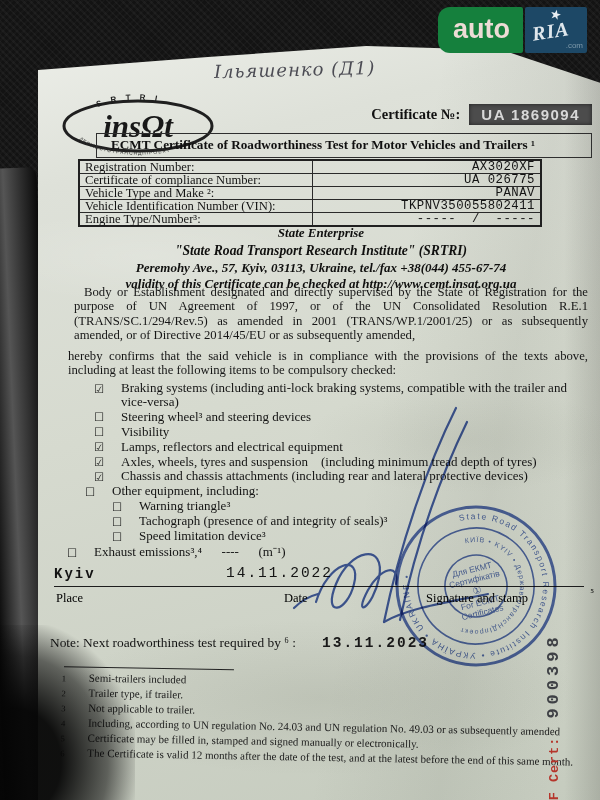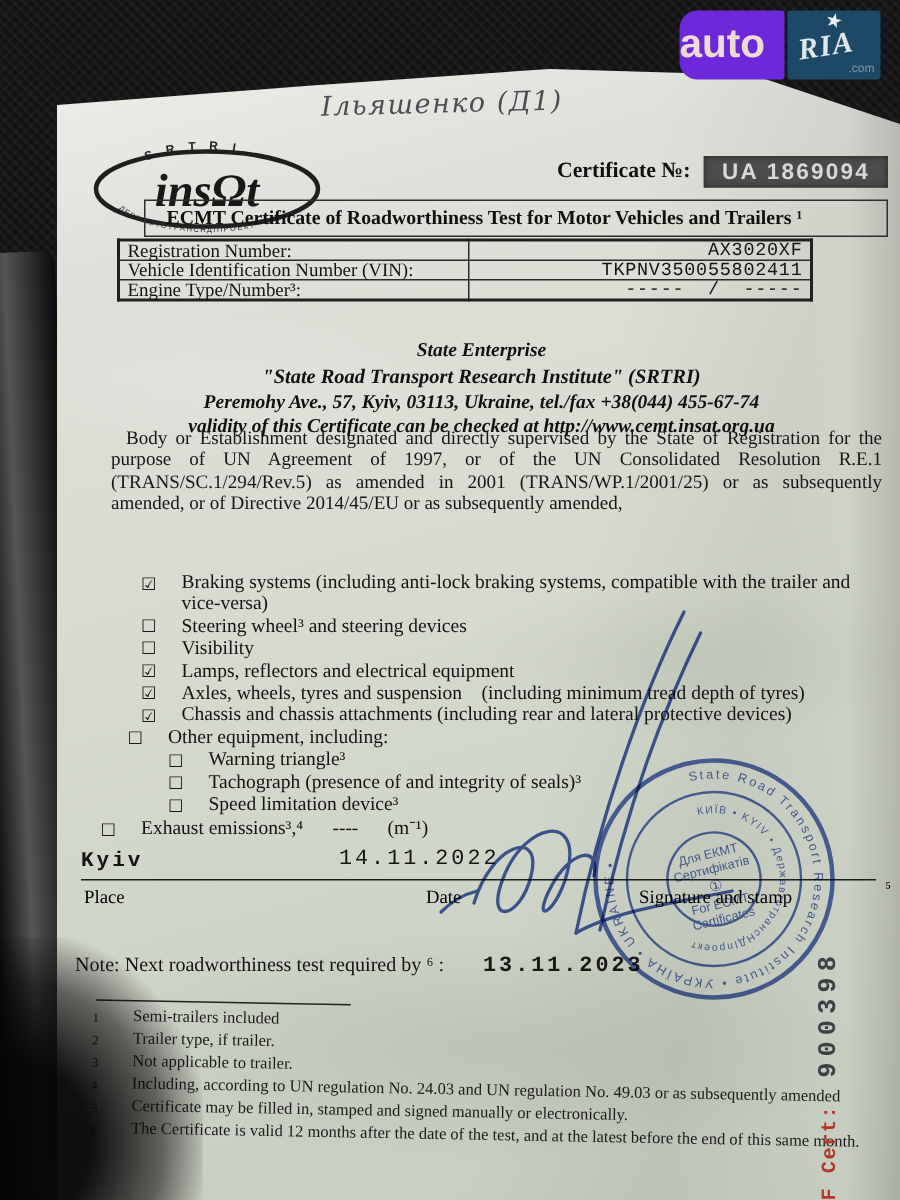--- a/index.html
+++ b/index.html
@@ -18,22 +18,22 @@
     transform:rotate(-2.4deg);border-radius:10px;
   }
   .corner-shadow{
     position:absolute;left:-45px;top:625px;width:180px;height:230px;z-index:8;
     background:radial-gradient(ellipse at 32% 60%, rgba(5,5,5,0.95) 28%, rgba(5,5,5,0.55) 55%, transparent 74%);
     pointer-events:none;
   }
   
   .wm{position:absolute;top:7px;right:13px;display:flex;z-index:30;}
   .wm-auto{
-    background:#6d28d9;color:#eddcd6;font-family:"Liberation Sans",sans-serif;
-    font-weight:bold;font-size:27px;line-height:1;padding:9px 13px 10px 0;
+    background:#15803d;color:#eddcd6;font-family:"Liberation Sans",sans-serif;
+    font-weight:bold;font-size:27px;line-height:1;padding:9px 13px 10px 15px;
     border-radius:12px 2px 2px 12px;
   }
   .wm-ria{position:relative;background:#1d4866;width:62px;margin-left:2px;border-radius:2px;}
   .wm-star{position:absolute;top:0;left:25px;color:#e9eff3;font-size:13px;transform:rotate(14deg);font-family:"DejaVu Sans",sans-serif;}
   .wm-riatext{position:absolute;top:13px;left:7px;color:#dfe7ec;font-family:"Liberation Serif",serif;font-style:italic;font-weight:bold;font-size:20px;letter-spacing:1px;transform:rotate(-9deg);}
   .wm-com{position:absolute;bottom:3px;right:4px;color:#7e99aa;font-size:8px;font-family:"Liberation Sans",sans-serif;}
   
   .paper{
     position:absolute;left:38px;top:44px;width:566px;height:760px;z-index:3;
     background:linear-gradient(165deg,#eceee8 0%,#dee1d9 16%,#d6dacf 45%,#cdd2c6 75%,#c5cbbe 100%);
@@ -159,38 +159,47 @@
 
   <div class="title-box">ECMT Certificate of Roadworthiness Test for Motor Vehicles and Trailers ¹</div>
 
   <table class="reg-table">
     <tbody>
       <tr>
         <td class="lbl">Registration Number:</td>
         <td class="val">AX3020XF</td>
       </tr>
       <tr>
+        <td class="lbl">Certificate of compliance Number:</td>
+        <td class="val">UA 026775</td>
+      </tr>
+      <tr>
+        <td class="lbl">Vehicle Type and Make ²:</td>
+        <td class="val">PANAV</td>
+      </tr>
+      <tr>
         <td class="lbl">Vehicle Identification Number (VIN):</td>
         <td class="val">TKPNV350055802411</td>
       </tr>
       <tr>
         <td class="lbl">Engine Type/Number³:</td>
         <td class="val">-----  /  -----</td>
       </tr>
     </tbody>
   </table>
 
   <div class="institute">
     <div class="l1">State Enterprise</div>
     <div class="l2">"State Road Transport Research Institute" (SRTRI)</div>
     <div class="l3">Peremohy Ave., 57,  Kyiv, 03113, Ukraine, tel./fax +38(044) 455-67-74</div>
     <div class="l4">validity of this Certificate can be checked at http://www.cemt.insat.org.ua</div>
   </div>
 
   <div class="par par1">Body or Establishment designated and directly supervised by the State of Registration for the purpose of UN Agreement of 1997, or of the UN Consolidated Resolution R.E.1 (TRANS/SC.1/294/Rev.5) as amended in 2001 (TRANS/WP.1/2001/25) or as subsequently amended, or of Directive 2014/45/EU or as subsequently amended,</div>
+  <div class="par par2">hereby confirms that the said vehicle is in compliance with the provisions of the texts above, including at least the following items to be compulsory checked:</div>
 
   <div class="checklist">
     <div class="ck main">
       <span class="mark">☑</span>
       <span class="txt">Braking systems (including anti-lock braking systems, compatible with the trailer and vice-versa)</span>
     </div>
     <div class="ck main">
       <span class="mark">☐</span>
       <span class="txt">Steering wheel³ and steering devices</span>
     </div>

